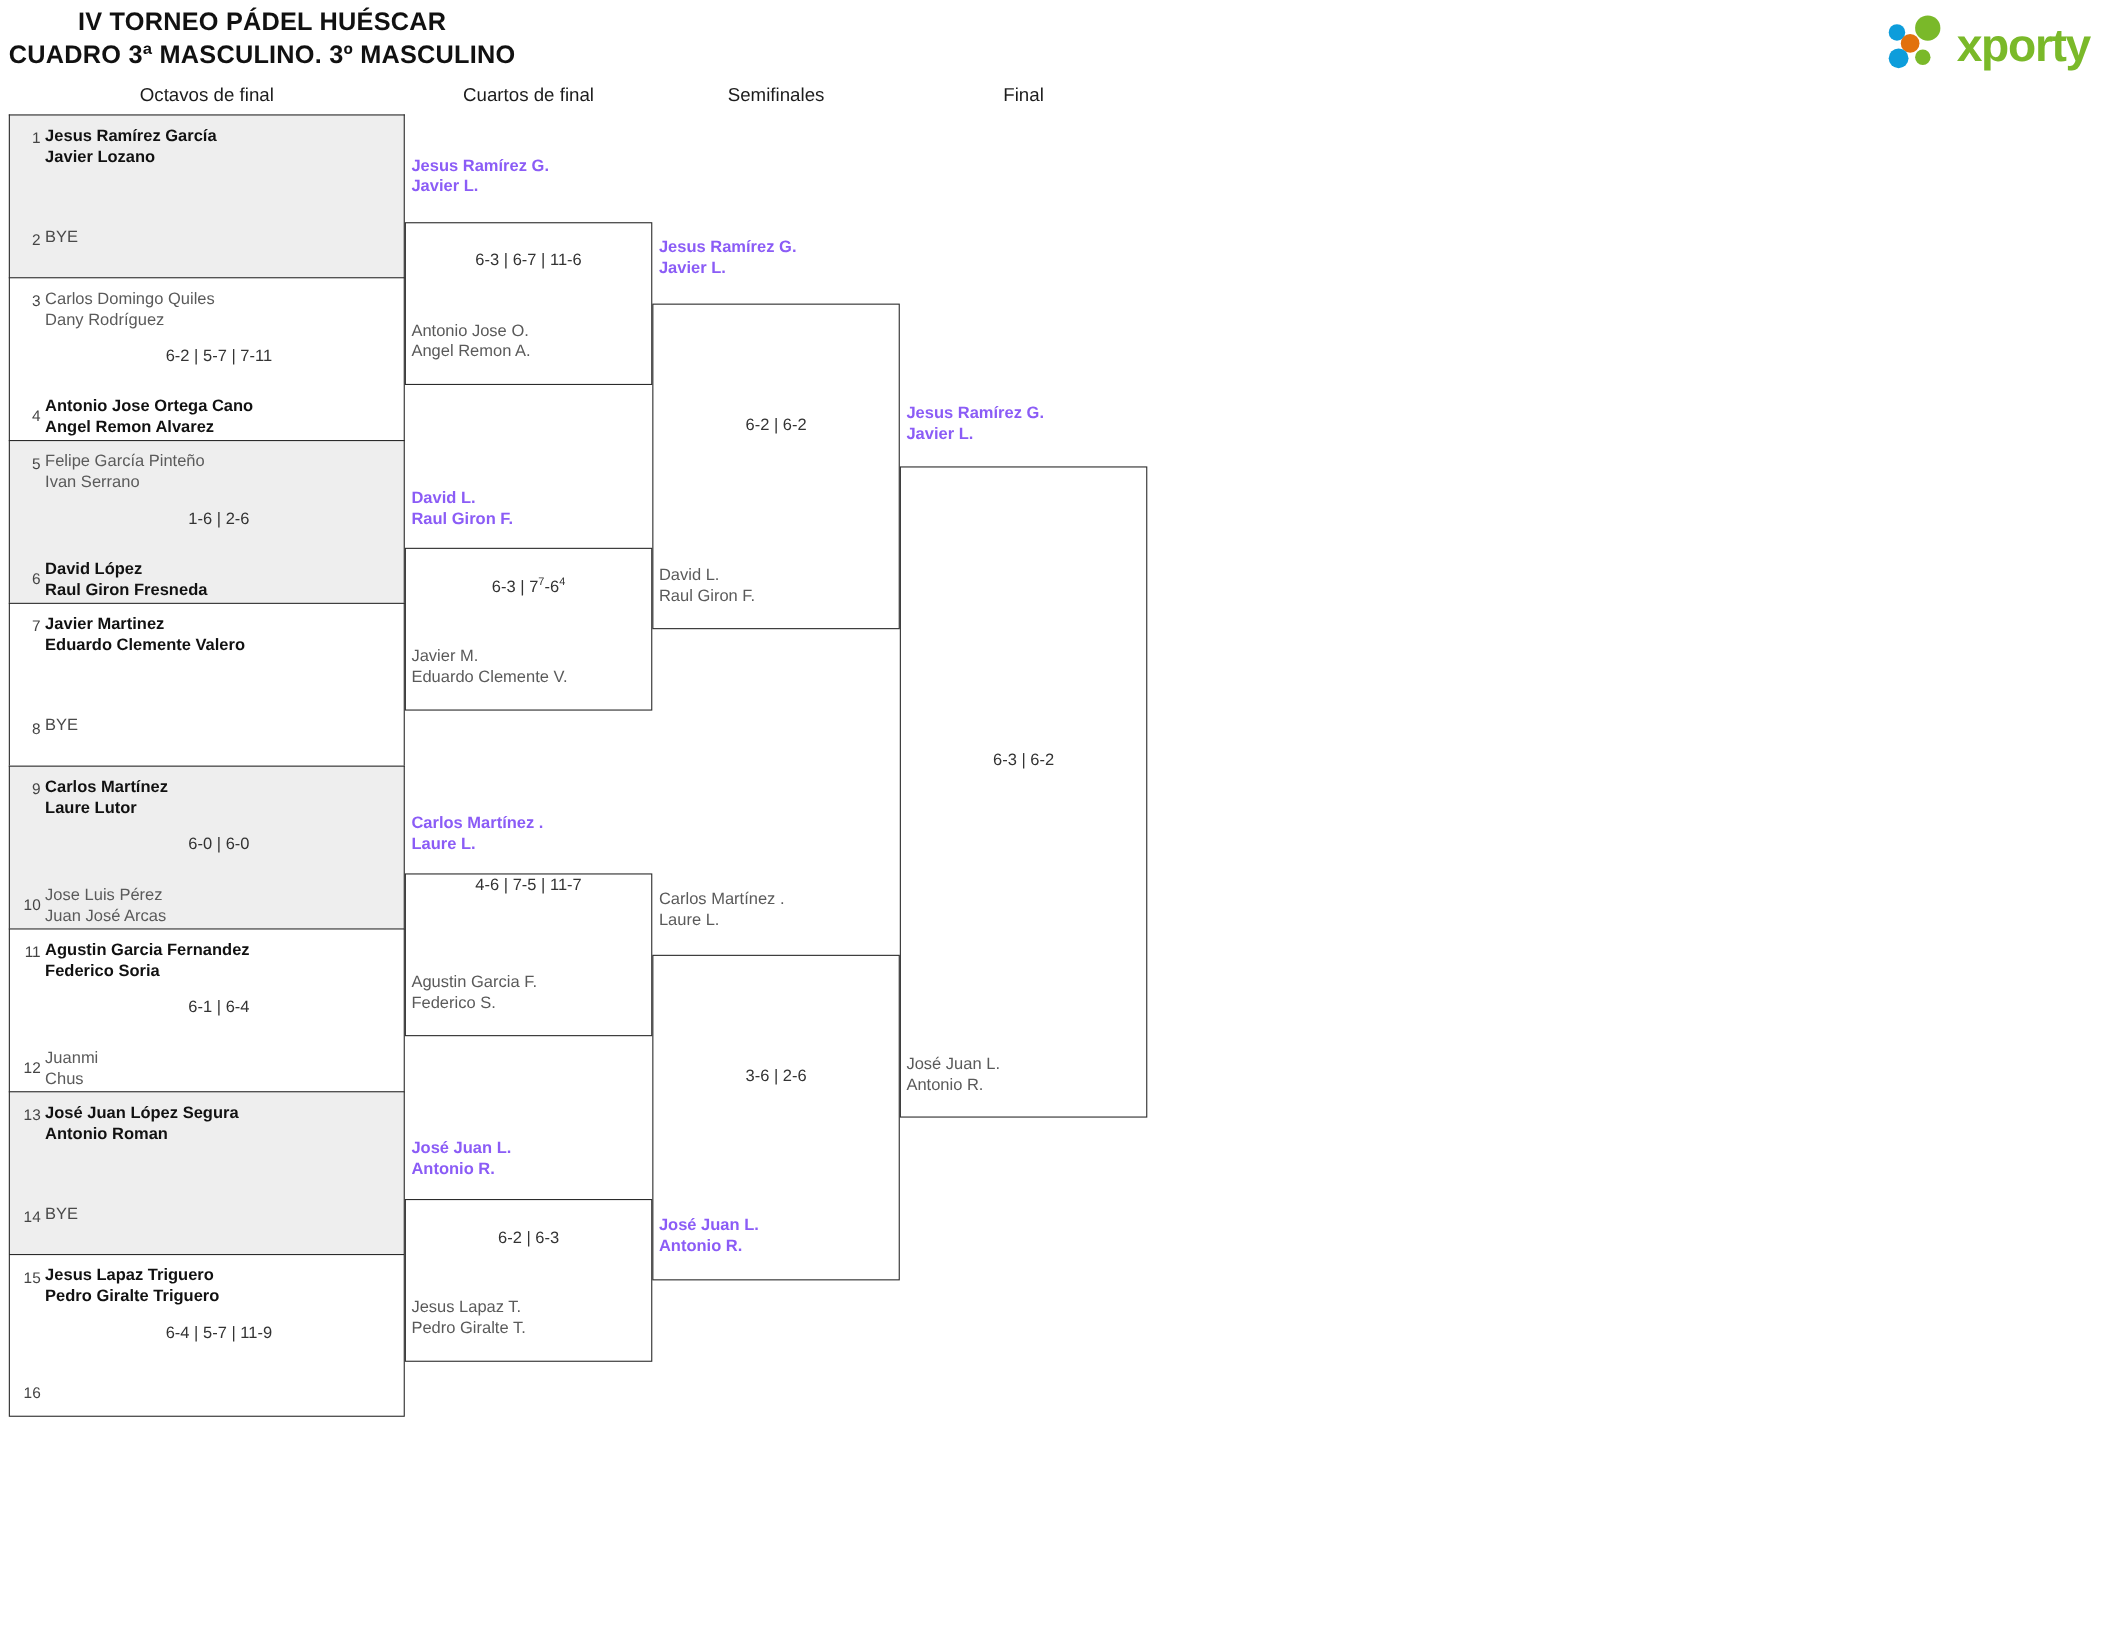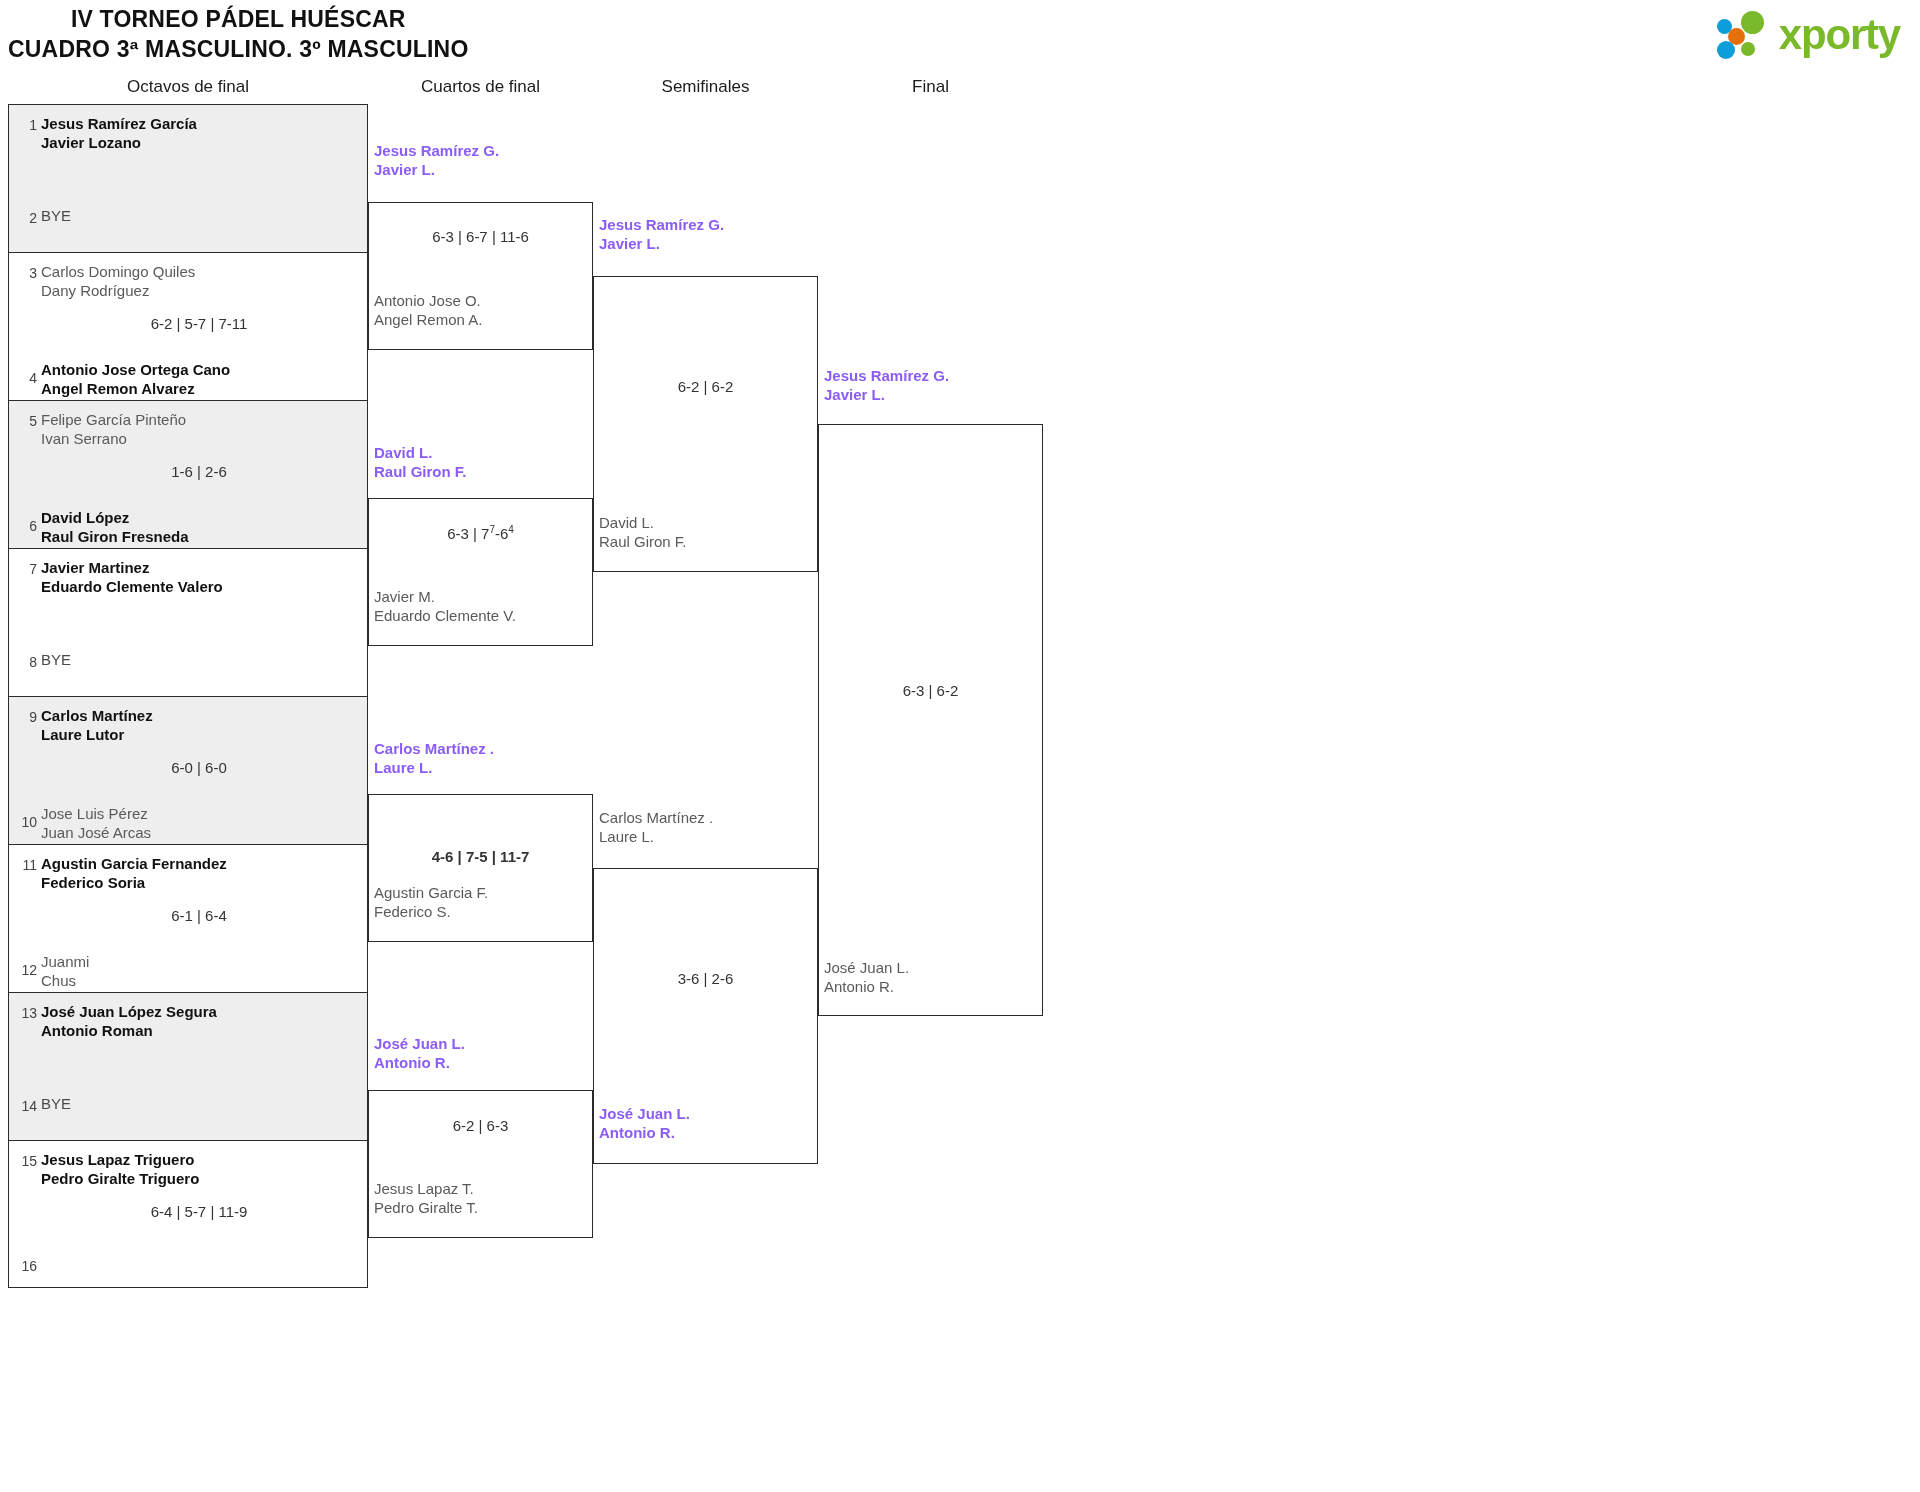--- a/index.html
+++ b/index.html
@@ -13,21 +13,21 @@
   #root { position: relative; width: 1920px; height: 1492px; }
 
   
   .title-block { position: absolute; left: 8px; top: 4px; text-align: center; }
   .title-line {
     font-size: 23px; font-weight: bold; letter-spacing: 0.2px;
     line-height: 30px; color: #111111; white-space: nowrap;
   }
 
   .logo { position: absolute; right: 20px; top: 8px; height: 54px;
-          display: flex; align-items: center; gap: 6px; }
+          display: flex; align-items: flex-end; gap: 6px; }
   .logo-mark { position: relative; width: 56px; height: 48px; }
   .logo-mark i { position: absolute; border-radius: 50%; display: block; }
   .logo-word { font-size: 42px; font-weight: bold; letter-spacing: -1.2px;
                line-height: 42px; }
 
   
   .round-head {
     position: absolute; font-size: 17px; color: #1c1c1c;
     text-align: center; line-height: 22px; white-space: nowrap;
   }
@@ -238,21 +238,21 @@
   <div class="sc" style="left:368px; top:525px; width:225px;">6-3 | 7<sup>7</sup>-6<sup>4</sup></div>
   <div class="lbl lose" style="left:374px; top:588px;">
     <div>Javier M.</div>
     <div>Eduardo Clemente V.</div>
   </div>
 
   <div class="lbl win" style="left:374px; top:740px;">
     <div>Carlos Martínez .</div>
     <div>Laure L.</div>
   </div>
-  <div class="sc" style="left:368px; top:848px; width:225px;font-weight:bold;">4-6 | 7-5 | 11-7</div>
+  <div class="sc" style="left:368px; top:796px; width:225px;">4-6 | 7-5 | 11-7</div>
   <div class="lbl lose" style="left:374px; top:884px;">
     <div>Agustin Garcia F.</div>
     <div>Federico S.</div>
   </div>
 
   <div class="lbl win" style="left:374px; top:1035px;">
     <div>José Juan L.</div>
     <div>Antonio R.</div>
   </div>
   <div class="sc" style="left:368px; top:1117px; width:225px;">6-2 | 6-3</div>

